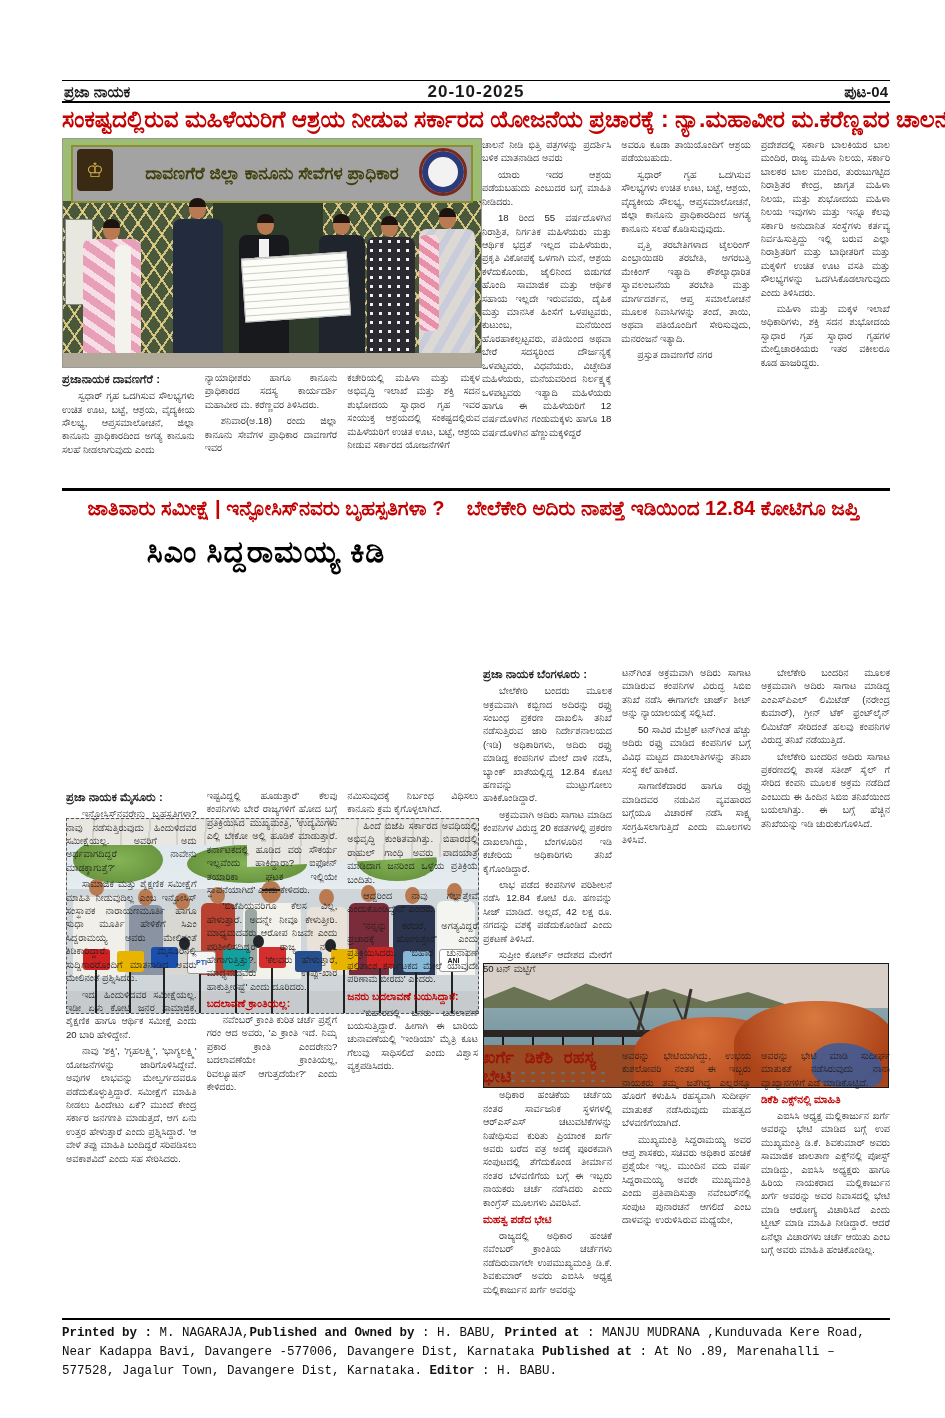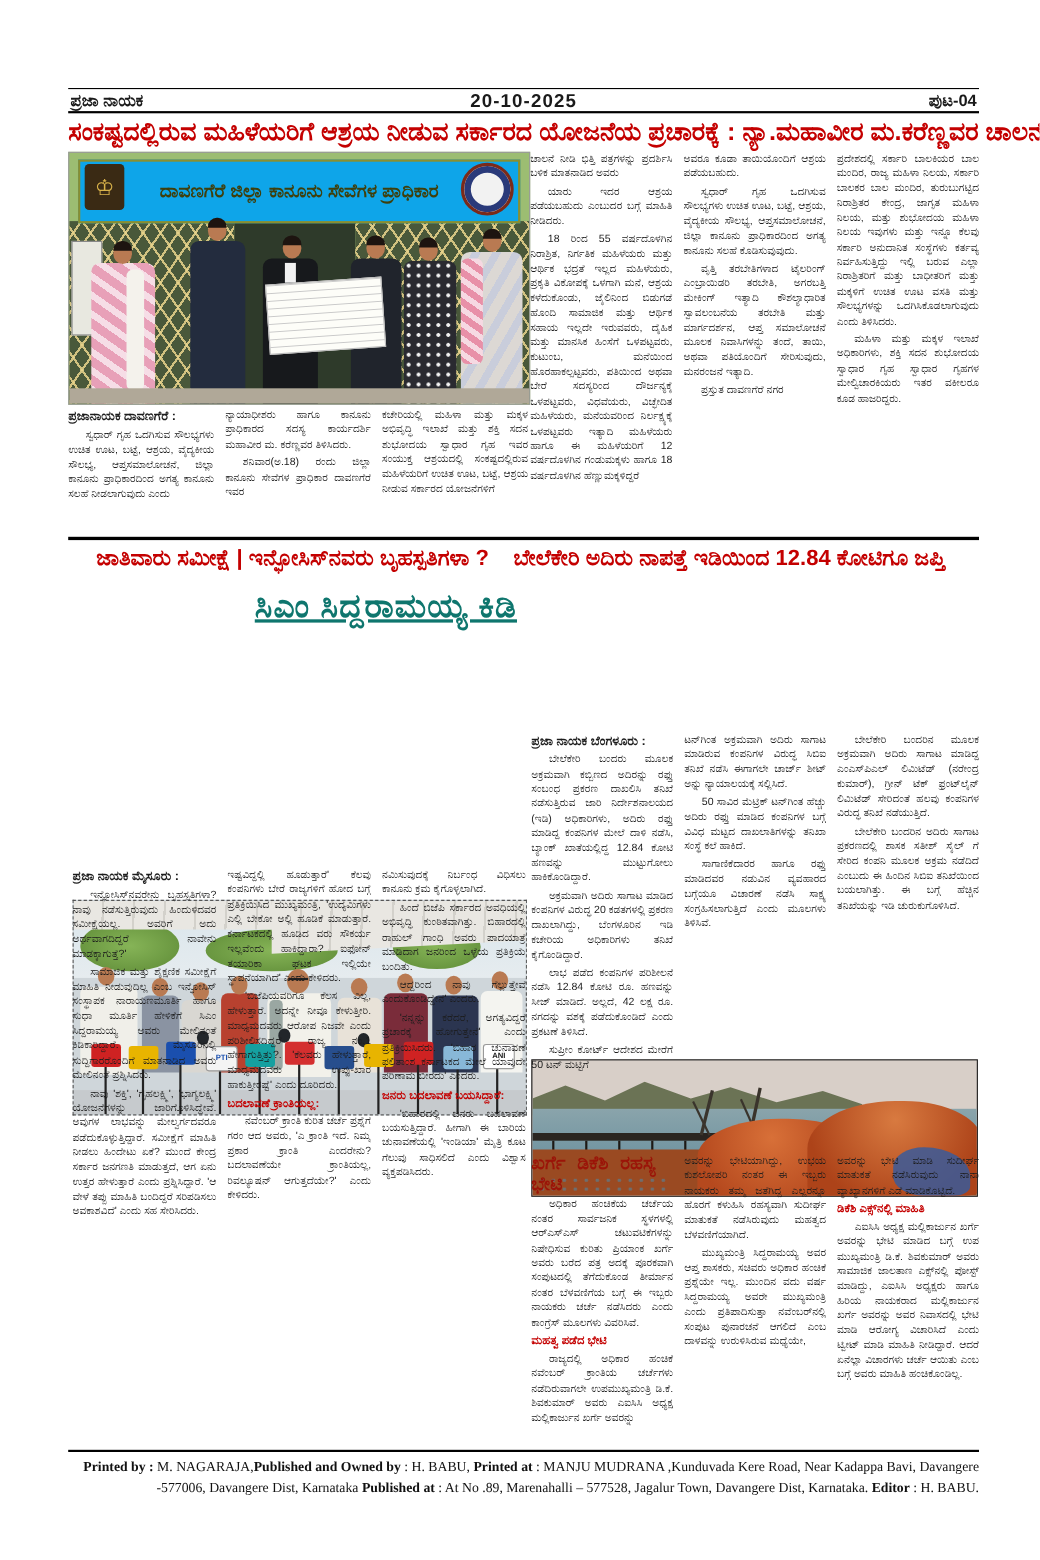--- a/index.html
+++ b/index.html
@@ -5,36 +5,36 @@
   html,body{margin:0;padding:0;background:#ffffff;}
   body{width:945px;height:1418px;position:relative;font-family:"Liberation Sans",sans-serif;color:#111;overflow:hidden;}
   .abs{position:absolute;}
   .rule{background:#000;}
   
   .hdr-text{font-weight:bold;font-size:15px;color:#1a1a1a;}
   .hdr-date{font-size:17px;letter-spacing:1px;}
   
   .headline-red{color:#c40000;font-weight:bold;font-size:23px;line-height:1.15;white-space:nowrap;}
   .kicker{color:#c40000;font-weight:bold;font-size:20px;text-align:center;line-height:1.1;}
-  .big-black{color:#0f766e;font-weight:bold;font-size:30px;text-align:right;letter-spacing:1px;text-decoration:underline;}
+  .big-black{color:#000000;font-weight:bold;font-size:30px;text-align:center;letter-spacing:1px;}
   
   .cols{display:flex;gap:10px;}
   .col{flex:1;font-size:9.6px;line-height:1.4;text-align:justify;color:#1c1c1c;overflow:hidden;}
   .col p{margin:0 0 3px 0;}
   .ind{text-indent:16px;}
   .dateline{font-weight:bold;font-size:11.5px;margin-bottom:2px;}
   .subhead-red{color:#c40000;font-weight:bold;font-size:10.5px;margin:2px 0;}
   .sec-headline{color:#9b1408;font-weight:bold;font-size:17px;line-height:1.1;margin:0 16px 2px 0;}
   .continued{font-weight:bold;font-size:10.5px;}
   
   .photo{overflow:hidden;position:relative;}
   .photo1{border:1px solid #999;background:#9cbd72;}
   .photo2{border:1px dashed #555;background:#cfd6da;}
   .photo3{border:1px solid #1a1a1a;background:#d8cfc8;}
-  .sign{position:absolute;left:8px;top:6px;right:8px;height:54px;background:#0ea5e9;border:2px solid #8a8f30;display:flex;align-items:center;justify-content:center;}
+  .sign{position:absolute;left:8px;top:6px;right:8px;height:54px;background:#a3a3a3;border:2px solid #8a8f30;display:flex;align-items:center;justify-content:center;}
   .sign-text{color:#3f3f0c;font-weight:bold;font-size:17px;white-space:nowrap;}
   .emblem{position:absolute;left:14px;top:10px;width:36px;height:42px;background:#3a2a14;border-radius:4px;display:flex;align-items:center;justify-content:center;color:#d8b24a;font-size:20px;}
   .roundlogo{position:absolute;right:14px;top:9px;width:42px;height:42px;border-radius:50%;background:#f2f2f2;border:3px solid #7a2a1a;box-shadow:inset 0 0 0 6px #2a3a7a;}
   .grill{position:absolute;top:62px;bottom:0;background:
       repeating-linear-gradient(55deg,rgba(233,212,140,.85) 0 2px,transparent 2px 13px),
       repeating-linear-gradient(-55deg,rgba(233,212,140,.85) 0 2px,transparent 2px 13px),#49583a;}
   .doorway{position:absolute;top:62px;bottom:0;background:#2e3a2a;}
   .person{position:absolute;border-radius:8px 8px 0 0;}
   .head{position:absolute;width:17px;height:19px;border-radius:50%;background:#b97a52;}
   .hair{position:absolute;width:17px;height:9px;border-radius:8px 8px 0 0;background:#1d1410;}
@@ -53,21 +53,21 @@
   .table2{position:absolute;left:0;right:0;bottom:0;height:22px;background:#c6cacd;}
   
   .mtn{position:absolute;background:#6b7355;}
   .sea{position:absolute;background:linear-gradient(#8aa4ab,#6f93a0);}
   .pier{position:absolute;background:#2a2520;}
   .pierleg{position:absolute;width:2px;background:#1d1915;}
   .ore{position:absolute;border-radius:50% 45% 10% 10%;}
   .tarp{position:absolute;background:#3a5a9a;border-radius:40% 60% 20% 40%;opacity:.85;}
   .crane{position:absolute;width:3px;background:#3a342c;transform-origin:bottom;}
   
-  .footer{font-family:Liberation Serif, serif;font-size:12.5px;text-align:right;line-height:1.5;color:#111;}
+  .footer{font-family:Liberation Mono, monospace;font-size:12.5px;text-align:left;line-height:1.5;color:#111;}
   .footer b{font-weight:bold;}
 </style>
 </head>
 <body>
 
 <div class="abs rule" style="left:62px;top:80px;width:828px;height:1px;"></div>
 <div class="abs" style="left:62px;top:83px;width:828px;height:17px;">
   <span class="hdr-text abs" style="left:2px;top:0;">ಪ್ರಜಾ ನಾಯಕ</span>
   <span class="hdr-text hdr-date abs" style="left:0;right:0;text-align:center;top:-1px;">20-10-2025</span>
   <span class="hdr-text abs" style="right:2px;top:0;">ಪುಟ-04</span>
@@ -207,20 +207,21 @@
   <div class="micflag" style="left:336px;top:132px;background:#88b8d8;"></div>
   <div class="micstem" style="left:384px;top:150px;height:44px;"></div>
   <div class="micflag" style="left:372px;top:130px;background:#ffffff;color:#222;border:1px solid #999;">ANI</div>
 </div>
 
 <div class="abs cols" style="left:66px;top:789px;width:412px;height:528px;">
   <div class="col">
     <div class="dateline">ಪ್ರಜಾ ನಾಯಕ ಮೈಸೂರು :</div>
     <p class="ind">ಇನ್ಫೋಸಿಸ್‌ನವರೇನು ಬೃಹಸ್ಪತಿಗಳಾ? ನಾವು ನಡೆಸುತ್ತಿರುವುದು ಹಿಂದುಳಿದವರ ಸಮೀಕ್ಷೆಯಲ್ಲ. ಅವರಿಗೆ ಅದು ಅರ್ಥವಾಗದಿದ್ದರೆ ನಾವೇನು ಮಾಡಕ್ಕಾಗುತ್ತೆ?'</p>
     <p class="ind">ಸಾಮಾಜಿಕ ಮತ್ತು ಶೈಕ್ಷಣಿಕ ಸಮೀಕ್ಷೆಗೆ ಮಾಹಿತಿ ನೀಡುವುದಿಲ್ಲ ಎಂಬ ಇನ್ಫೋಸಿಸ್ ಸಂಸ್ಥಾಪಕ ನಾರಾಯಣಮೂರ್ತಿ ಹಾಗೂ ಸುಧಾ ಮೂರ್ತಿ ಹೇಳಿಕೆಗೆ ಸಿಎಂ ಸಿದ್ದರಾಮಯ್ಯ ಅವರು ಮೇಲಿನಂತೆ ಕಿಡಿಕಾರಿದ್ದಾರೆ. ಮೈಸೂರಿನಲ್ಲಿ ಸುದ್ದಿಗಾರರೊಂದಿಗೆ ಮಾತನಾಡಿದ ಅವರು ಮೇಲಿನಂತೆ ಪ್ರಶ್ನಿಸಿದರು.</p>
+    <p class="ind">ಇದು ಹಿಂದುಳಿದವರ ಸಮೀಕ್ಷೆಯಲ್ಲ. ಇಡೀ ಏಳು ಕೋಟಿ ಜನರ ಸಾಮಾಜಿಕ, ಶೈಕ್ಷಣಿಕ ಹಾಗೂ ಆರ್ಥಿಕ ಸಮೀಕ್ಷೆ ಎಂದು 20 ಬಾರಿ ಹೇಳಿದ್ದೇನೆ.</p>
     <p class="ind">ನಾವು 'ಶಕ್ತಿ', 'ಗೃಹಲಕ್ಷ್ಮಿ', 'ಭಾಗ್ಯಲಕ್ಷ್ಮಿ' ಯೋಜನೆಗಳನ್ನು ಜಾರಿಗೊಳಿಸಿದ್ದೇವೆ. ಅವುಗಳ ಲಾಭವನ್ನು ಮೇಲ್ವರ್ಗದವರೂ ಪಡೆದುಕೊಳ್ಳುತ್ತಿದ್ದಾರೆ. ಸಮೀಕ್ಷೆಗೆ ಮಾಹಿತಿ ನೀಡಲು ಹಿಂದೇಟು ಏಕೆ? ಮುಂದೆ ಕೇಂದ್ರ ಸರ್ಕಾರ ಜನಗಣತಿ ಮಾಡುತ್ತದೆ, ಆಗ ಏನು ಉತ್ತರ ಹೇಳುತ್ತಾರೆ ಎಂದು ಪ್ರಶ್ನಿಸಿದ್ದಾರೆ. 'ಆ ವೇಳೆ ತಪ್ಪು ಮಾಹಿತಿ ಬಂದಿದ್ದರೆ ಸರಿಪಡಿಸಲು ಅವಕಾಶವಿದೆ' ಎಂದು ಸಹ ಸೇರಿಸಿದರು.</p>
   </div>
   <div class="col">
     <p>ಇಷ್ಟವಿದ್ದಲ್ಲಿ ಹೂಡುತ್ತಾರೆ' ಕೆಲವು ಕಂಪನಿಗಳು ಬೇರೆ ರಾಜ್ಯಗಳಿಗೆ ಹೋದ ಬಗ್ಗೆ ಪ್ರತಿಕ್ರಿಯಿಸಿದ ಮುಖ್ಯಮಂತ್ರಿ, 'ಉದ್ಯಮಿಗಳು ಎಲ್ಲಿ ಬೇಕೋ ಅಲ್ಲಿ ಹೂಡಿಕೆ ಮಾಡುತ್ತಾರೆ. ಕರ್ನಾಟಕದಲ್ಲಿ ಹೂಡಿದ ವರು ಸೌಕರ್ಯ ಇಲ್ಲವೆಂದು ಹಾಕಿದ್ದಾರಾ? ಐಫೋನ್ ತಯಾರಿಕಾ ಘಟಕ ಇಲ್ಲಿಯೇ ಸ್ಥಾಪನೆಯಾಗಿದೆ' ಎಂದು ಕೇಳಿದರು.</p>
     <p class="ind">'ಬಿಜೆಪಿಯವರಿಗೂ ಕೆಲಸ ವಿಲ್ಲ, ಹೇಳುತ್ತಾರೆ. ಅದನ್ನೇ ನೀವೂ ಕೇಳುತ್ತೀರಿ. ಮಾಧ್ಯಮದವರು ಆರೋಪ ನಿಜವೇ ಎಂದು ಪರಿಶೀಲಿಸದಿದ್ದರೆ ರಾಜ್ಯ ನಂ.1 ಹೇಗಾಗುತ್ತಿತ್ತು?. 'ಕೆಲವರು ಹೇಳುತ್ತಾರೆ, ಮಾಧ್ಯಮದವರು ಉಪ್ಪು-ಖಾರ ಹಾಕುತ್ತೀರಷ್ಟೆ' ಎಂದು ದೂರಿದರು.</p>
     <div class="subhead-red">ಬದಲಾವಣೆ ಕ್ರಾಂತಿಯಲ್ಲ:</div>
     <p class="ind">ನವೆಂಬರ್ ಕ್ರಾಂತಿ ಕುರಿತ ಚರ್ಚೆ ಪ್ರಶ್ನೆಗೆ ಗರಂ ಆದ ಅವರು, 'ಎ ಕ್ರಾಂತಿ ಇದೆ. ನಿಮ್ಮ ಪ್ರಕಾರ ಕ್ರಾಂತಿ ಎಂದರೇನು? ಬದಲಾವಣೆಯೇ ಕ್ರಾಂತಿಯಲ್ಲ, ರಿವಲ್ಯೂಷನ್ ಆಗುತ್ತದೆಯೇ?' ಎಂದು ಕೇಳಿದರು.</p>
   </div>
   <div class="col">
     <p>ನಮಿಸುವುದಕ್ಕೆ ನಿರ್ಬಂಧ ವಿಧಿಸಲು ಕಾನೂನು ಕ್ರಮ ಕೈಗೊಳ್ಳಲಾಗಿದೆ.</p>

